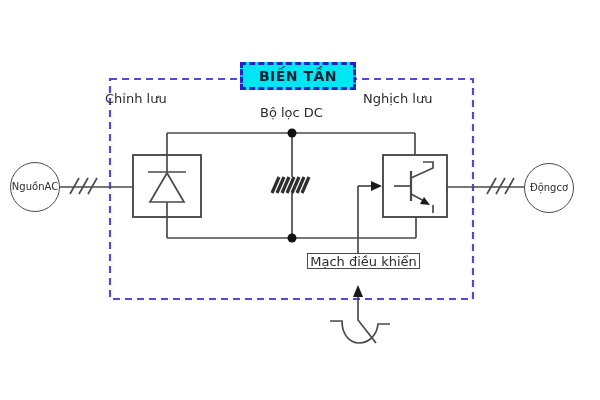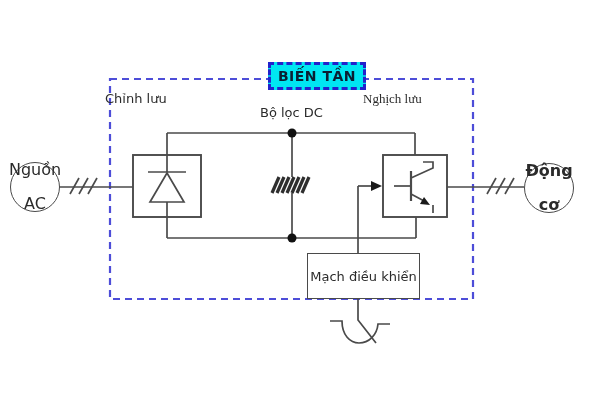--- a/index.html
+++ b/index.html
@@ -4,31 +4,31 @@
 <style>
   html,body{margin:0;padding:0;background:#ffffff;}
   .canvas{
     position:relative;width:600px;height:400px;background:#ffffff;overflow:hidden;
     font-family:"DejaVu Sans","Liberation Sans",sans-serif;color:#2b2b2b;
   }
   .canvas svg{position:absolute;left:0;top:0;}
   .lbl{position:absolute;text-align:left;font-size:13px;line-height:17px;color:#2b2b2b;}
   .lbl span{display:block;}
   .title-box{
-    position:absolute;left:240px;top:62px;width:98px;height:28px;box-sizing:border-box;
+    position:absolute;left:240px;top:62px;width:116px;height:28px;box-sizing:border-box;
     background:#00e6f2;border:3px dashed #2222cc;display:flex;align-items:center;justify-content:center;
-    font-weight:bold;font-size:14px;letter-spacing:0.5px;color:#0a1f33;margin-left:28px;
+    font-weight:bold;font-size:14px;letter-spacing:0.5px;color:#0a1f33;
   }
   .terminal{
     position:absolute;width:50px;height:50px;box-sizing:border-box;border:1.6px solid #4a4a4a;
-    border-radius:50%;display:flex;flex-direction:column;align-items:center;justify-content:space-between;
-    font-size:16px;line-height:14px;background:#ffffff;
+    border-radius:50%;display:flex;flex-direction:row;align-items:center;justify-content:center;
+    font-size:10px;line-height:14px;background:#ffffff;
   }
   .ctrl-box{
-    position:absolute;left:307px;top:253px;width:113px;height:46px;box-sizing:border-box;
+    position:absolute;left:307px;top:253px;width:113px;height:16px;box-sizing:border-box;
     border:1.7px solid #4a4a4a;background:#ffffff;display:flex;align-items:center;justify-content:center;
     font-size:13px;
   }
 </style>
 </head>
 <body>
 
 <div class="canvas">
 
   <svg width="600" height="400" viewBox="0 0 600 400">
@@ -118,30 +118,30 @@
   </div>
 
   <div class="lbl" style="left:105px;top:90px;width:125px;">
     <span>Chỉnh lưu</span>
   </div>
 
   <div class="lbl" style="left:260px;top:104px;width:85px;">
     <span>Bộ lọc DC</span>
   </div>
 
-  <div class="lbl" style="left:363px;top:90px;width:105px;font-family:Liberation Serif, serif;">
+  <div class="lbl" style="left:363px;top:90px;width:105px;">
     <span>Nghịch lưu</span>
   </div>
 
   <div class="terminal" style="left:10px;top:162px;">
     <span>Nguồn</span>
     <span>AC</span>
   </div>
 
-  <div class="terminal" style="left:524px;top:163px;font-weight:bold;">
+  <div class="terminal" style="left:524px;top:163px;">
     <span>Động</span>
     <span>cơ</span>
   </div>
 
   <div class="ctrl-box">
     <span>Mạch điều khiển</span>
   </div>
 
 </div>
 

